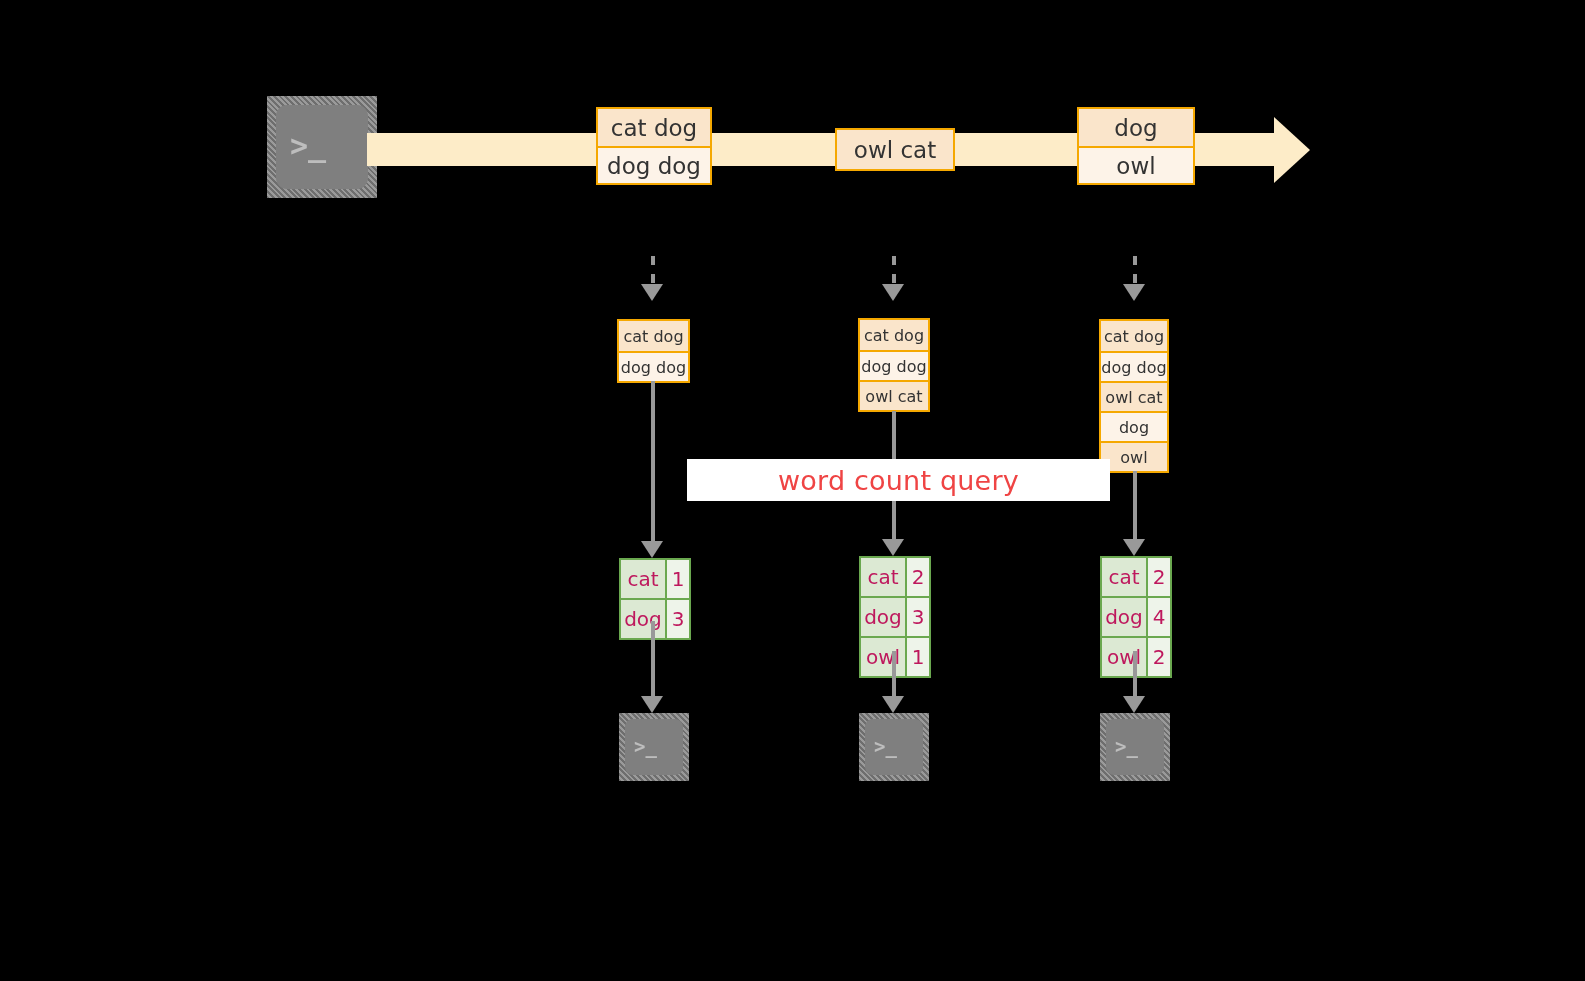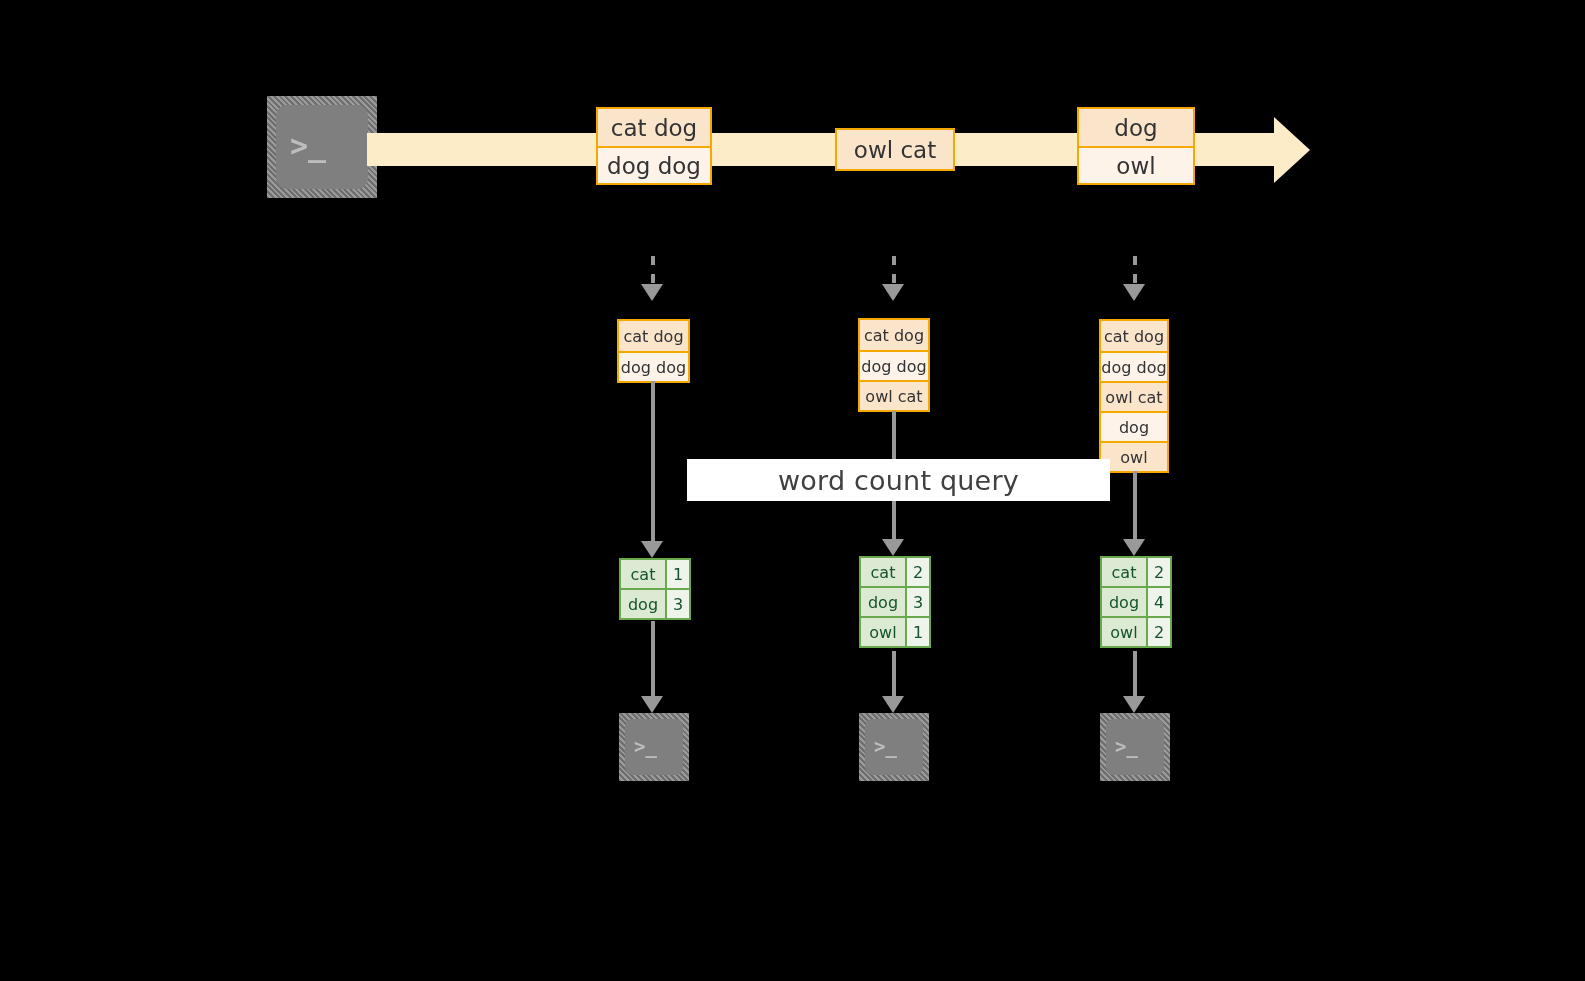--- a/index.html
+++ b/index.html
@@ -107,23 +107,23 @@
     position: absolute;
     box-sizing: border-box;
     border: 2px solid #6aa84f;
     display: table;
     border-collapse: collapse;
   }
   .grow { display: table-row; }
   .gcell {
     display: table-cell;
     box-sizing: border-box;
-    height: 30px;
-    font-size: 16px;
-    color: #14532d;
+    height: 40px;
+    font-size: 20px;
+    color: #be185d;
     text-align: center;
     vertical-align: middle;
     white-space: nowrap;
   }
   .gcell.k { width: 46px; background: #dce9d3; border-right: 2px solid #6aa84f; }
   .gcell.v { width: 24px; background: #eef4ea; }
   .grow + .grow .gcell { border-top: 2px solid #6aa84f; }
 
   .gt1 { left: 619px; top: 558px; }
   .gt2 { left: 859px; top: 556px; }
@@ -154,21 +154,21 @@
   
   .query-banner {
     position: absolute;
     left: 687px; top: 459px;
     width: 423px; height: 42px;
     background: #ffffff;
     display: flex; align-items: center; justify-content: center;
   }
   .query-banner span {
     font-size: 27px;
-    color: #404040;
+    color: #ef4444;
     white-space: nowrap;
     letter-spacing: 0.2px;
   }
 </style>
 </head>
 <body>
 
 <div class="stage">
 
   <div class="term term-big">

